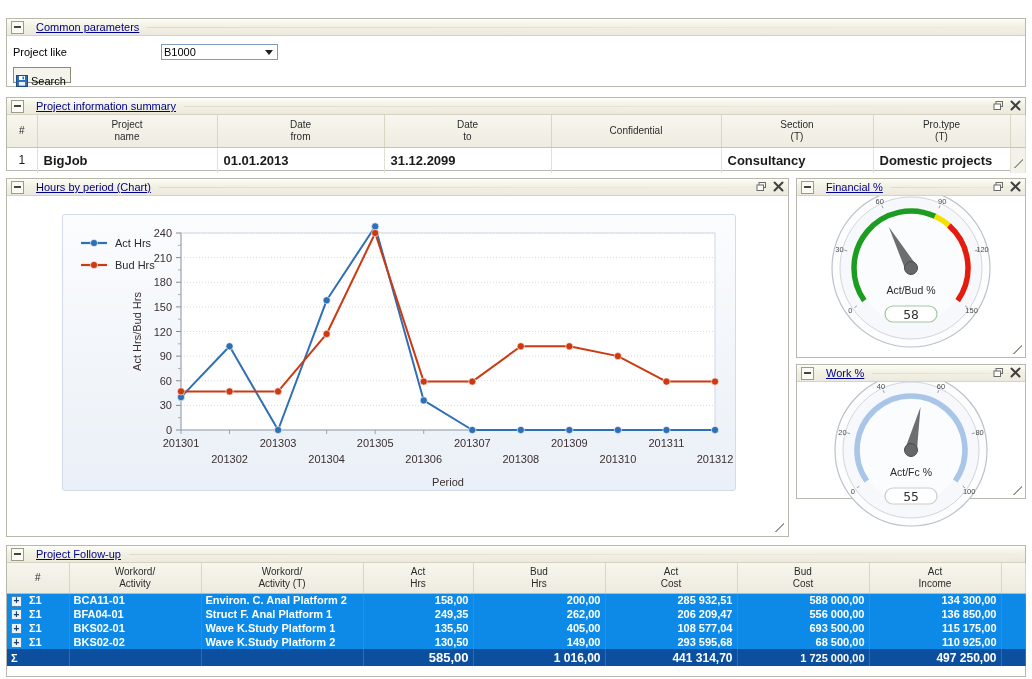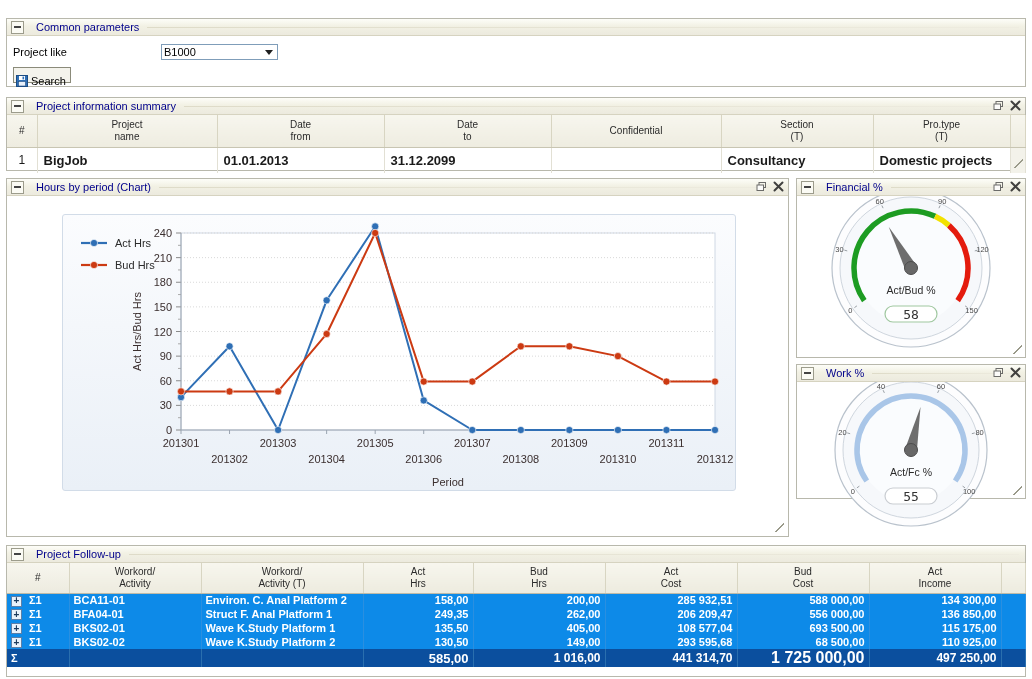--- a/index.html
+++ b/index.html
@@ -25,21 +25,21 @@
   }
   .collapse-btn {
     width: 13px; height: 13px; margin-left: 4px;
     border: 1px solid #9c9c8c; background: #fbfbf4;
     display: flex; align-items: center; justify-content: center;
     font-size: 9px; line-height: 1; color: #333; cursor: pointer;
   }
   .collapse-btn i { display:block; width:7px; height:2px; background:#444; }
   .panel-title {
     margin-left: 12px;
-    color: #00008b; font-size: 11px; white-space: nowrap;
+    color: #00008b; font-size: 11px; white-space: nowrap; text-decoration: underline;
   }
   .head-line {
     flex: 1; height: 1px; margin: 0 6px 0 8px;
     background: linear-gradient(to right,#dedbc8,#eeece0);
   }
   .head-tools { position: absolute; right: 4px; top: 2px; display: flex; gap: 6px; align-items: center; }
   .tool-ico { width: 11px; height: 11px; cursor: pointer; opacity: .85; }
 
   
   #panel-common { left: 6px; top: 18px; width: 1020px; height: 69px; }
@@ -555,21 +555,21 @@
             <td class="num">110 925,00</td>
             <td class="scroll-col" style="background: rgb(13, 138, 232);"></td>
           </tr>
           <tr class="fu-total">
             <td style="font-size: 12px; height: 17px;"><span class="sigma">Σ</span></td>
             <td style="font-size: 12px; height: 17px;"></td>
             <td style="font-size: 12px; height: 17px;"></td>
             <td class="num" style="font-size: 13px; height: 17px;">585,00</td>
             <td class="num" style="font-size: 12px; height: 17px; padding-left: 7px;">1 016,00</td>
             <td class="num" style="font-size: 12px; height: 17px;">441 314,70</td>
-            <td class="num" style="font-size: 16px; height: 15px;">1 725 000,00</td>
+            <td class="num" style="font-size: 11px; height: 15px;">1 725 000,00</td>
             <td class="num" style="font-size: 12px; height: 17px;">497 250,00</td>
             <td class="scroll-col" style="background: rgb(11, 79, 158); font-size: 12px; height: 17px;"></td>
           </tr>
         </tbody>
     </table>
   </div>
 
 </div>
 
 </body></html>

